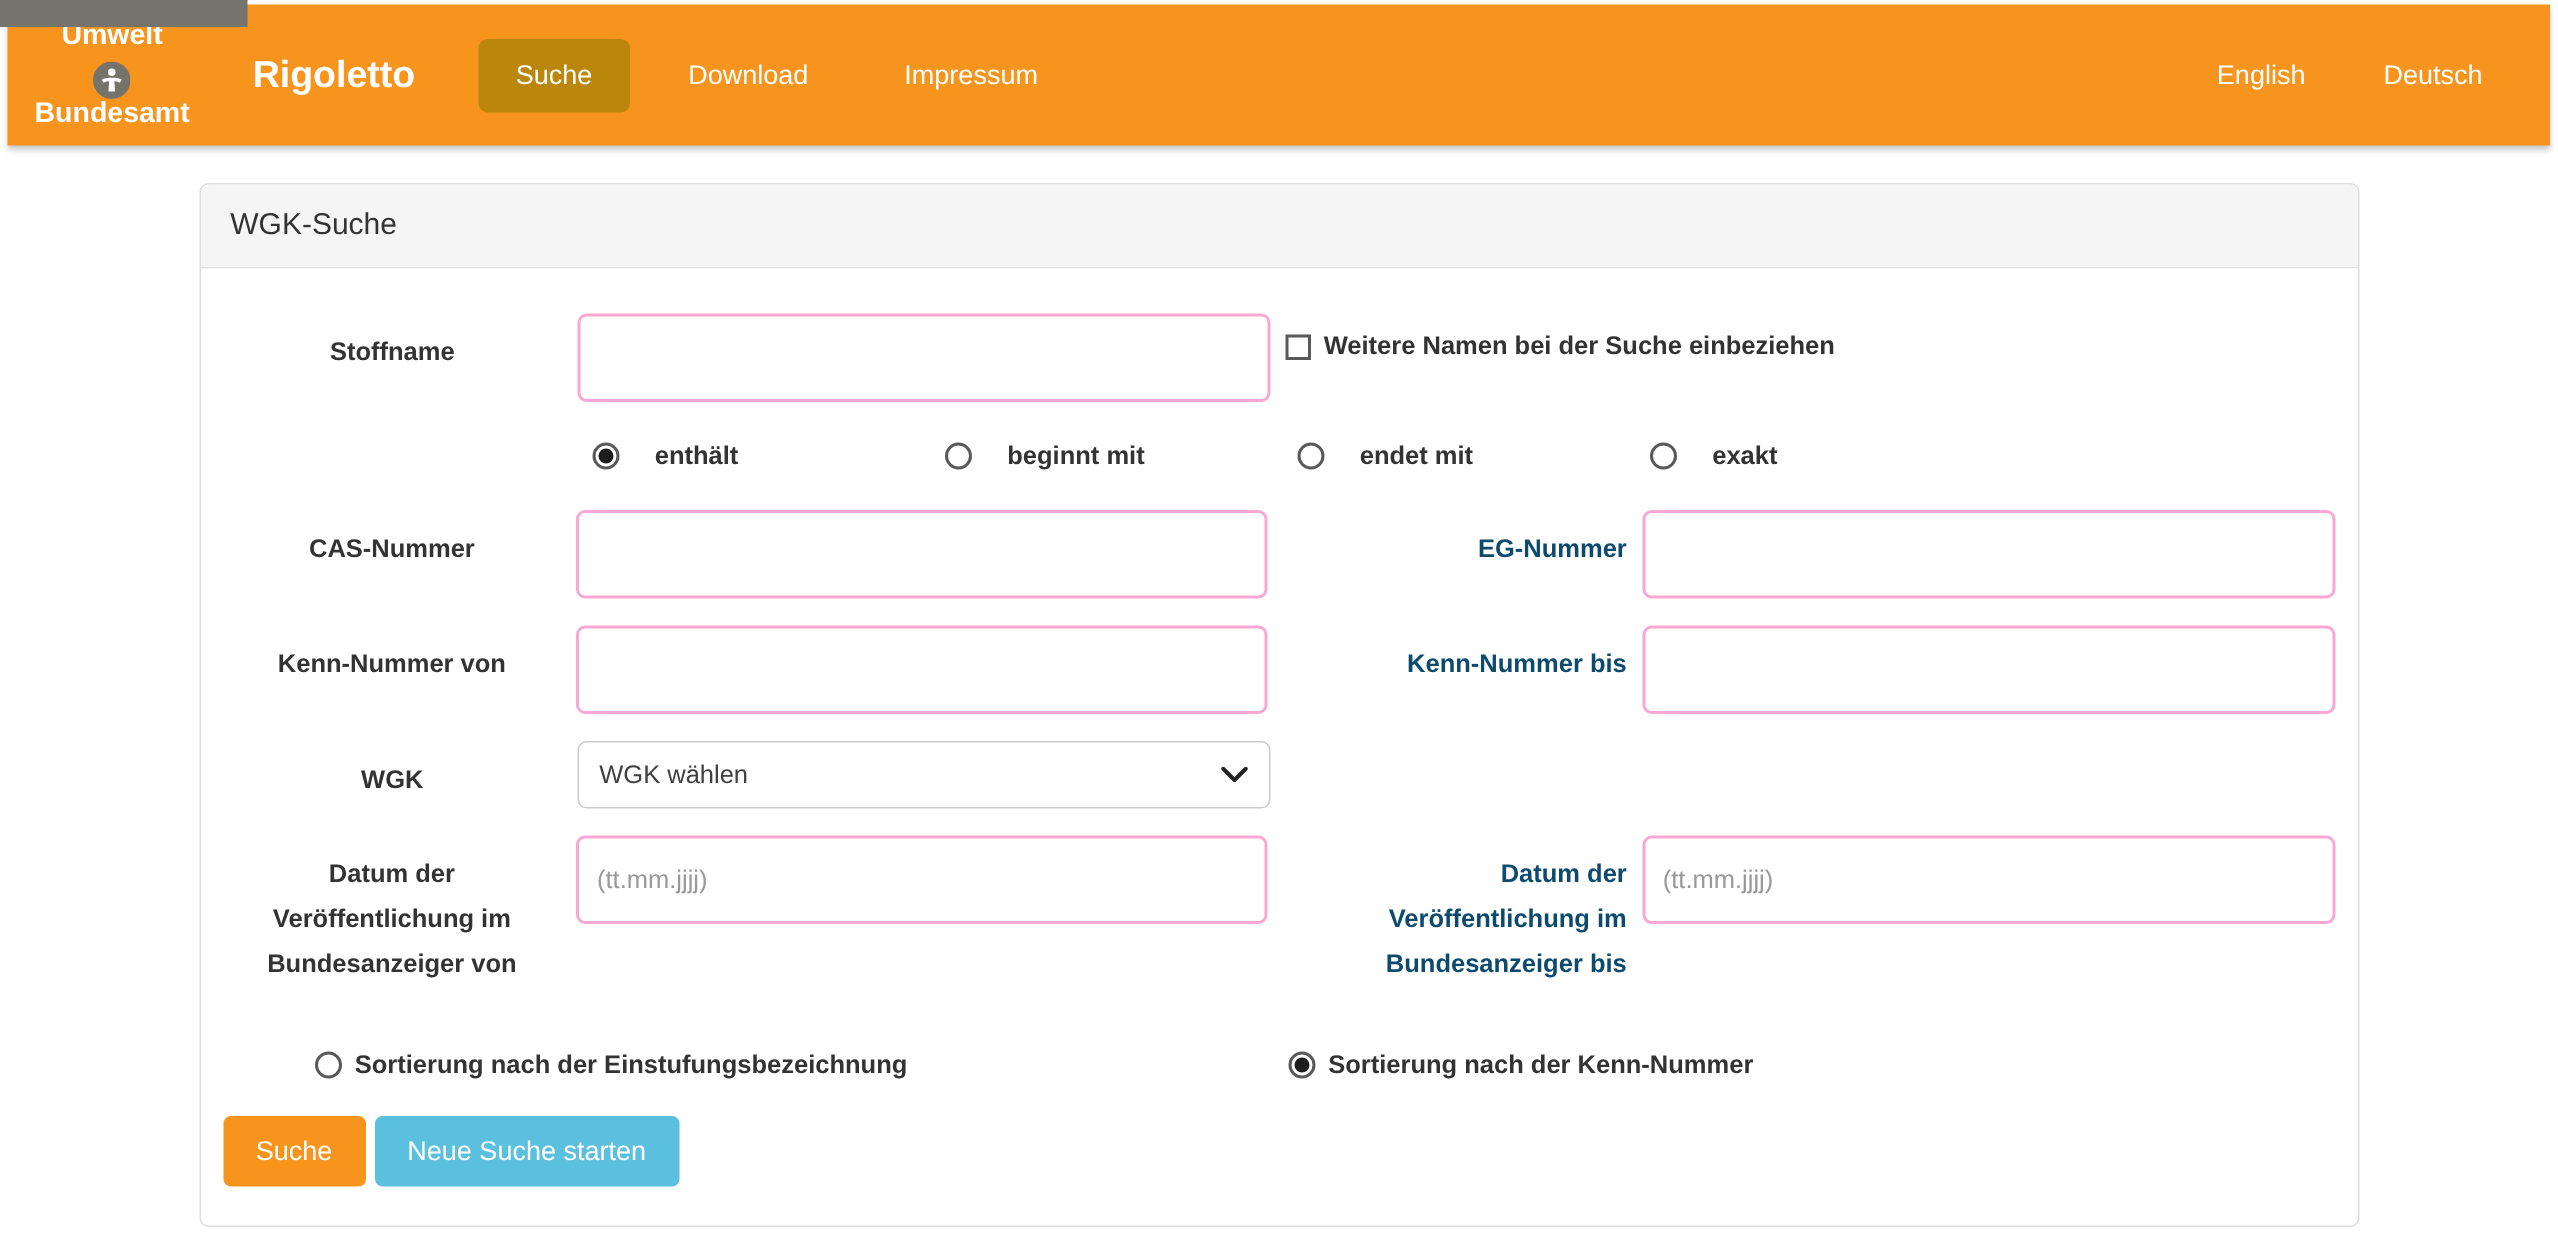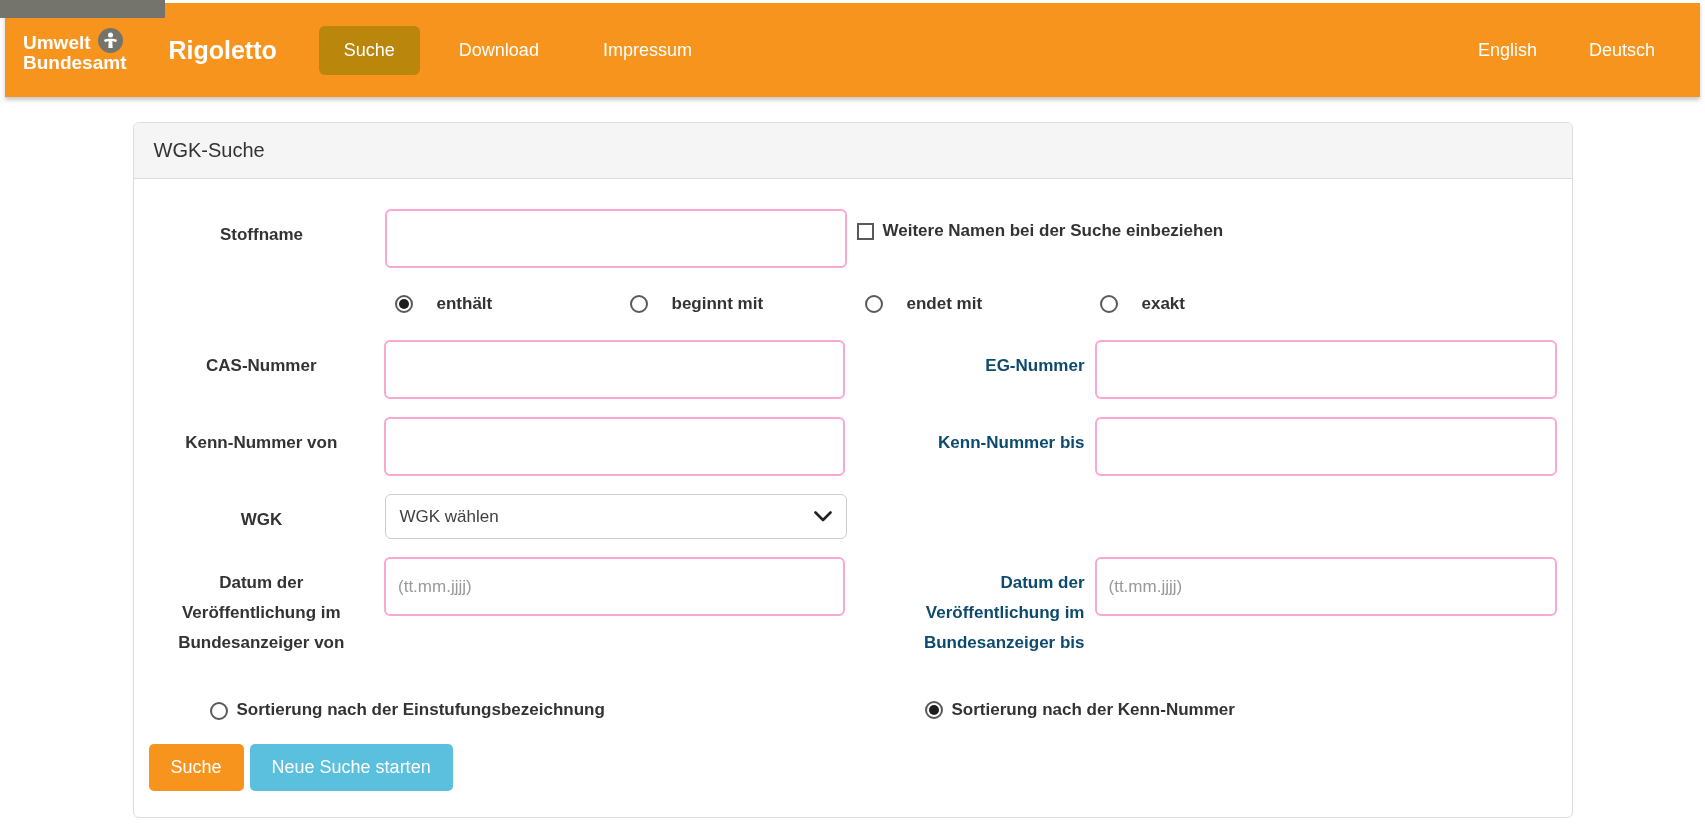--- a/index.html
+++ b/index.html
@@ -6,21 +6,21 @@
   html,body { width:1705px; height:840px; background:#fff; overflow:hidden;
               font-family:"Liberation Sans", sans-serif; }
 
   
   .topbar { position:absolute; top:0; left:0; width:165px; height:18px; background:#74746d; z-index:5; }
 
   
   header { position:relative; margin:3px 5px 0 5px; height:94px; background:#f7941d;
            display:flex; align-items:center; box-shadow:0 3px 4px rgba(0,0,0,.22); }
   .logo { margin-left:18px; cursor:pointer; color:#fff; font-weight:bold; font-size:19px; line-height:20px; }
-  .logo-row1 { display:flex; align-items:flex-end; gap:7px; }
+  .logo-row1 { display:flex; align-items:center; gap:7px;flex-direction:column; }
   .brand { color:#fff; font-size:25px; margin-left:42px; cursor:pointer;font-weight:bold; }
   nav { display:flex; align-items:center; margin-left:42px; gap:14px; }
   .nav-item { color:#fff; font-size:18px; padding:14px 25px; border-radius:6px; cursor:pointer; }
   .nav-item.active { background:#ba860b; }
   .lang { margin-left:auto; margin-right:45px; display:flex; gap:52px; }
   .lang-item { color:#fff; font-size:18px; cursor:pointer; }
 
   
   .panel { width:1440px; margin:25px auto 0; border:1px solid #ddd; border-radius:6px; background:#fff; }
   .panel-heading { background:#f5f5f5; border-bottom:1px solid #ddd; border-radius:6px 6px 0 0;
@@ -56,21 +56,21 @@
 
   
   .select { width:100%; height:45px; border:1px solid #ccc; border-radius:6px; background:#fff;
             display:flex; align-items:center; padding:0 14px; cursor:pointer; }
   .select-val { font-size:17px; color:#404040; }
   .select-caret { margin-left:auto; display:flex; }
 
   
   .sort-row { display:flex; margin:42px 0 0 61px; }
   .sort-item { display:flex; align-items:center; gap:9px; cursor:pointer; }
-  .sort-item:first-child { width:715px;align-items:flex-end; }
+  .sort-item:first-child { width:649px; }
 
   
   .btn-row { display:flex; gap:6px; margin-top:24px; }
   .btn { border:none; border-radius:5px; color:#fff; font-size:18px; padding:13px 22px;
          cursor:pointer; font-family:"Liberation Sans", sans-serif; }
   .btn-search { background:#f7941d; }
   .btn-new { background:#5bc0de; }
 </style>
 </head>
 <body>

